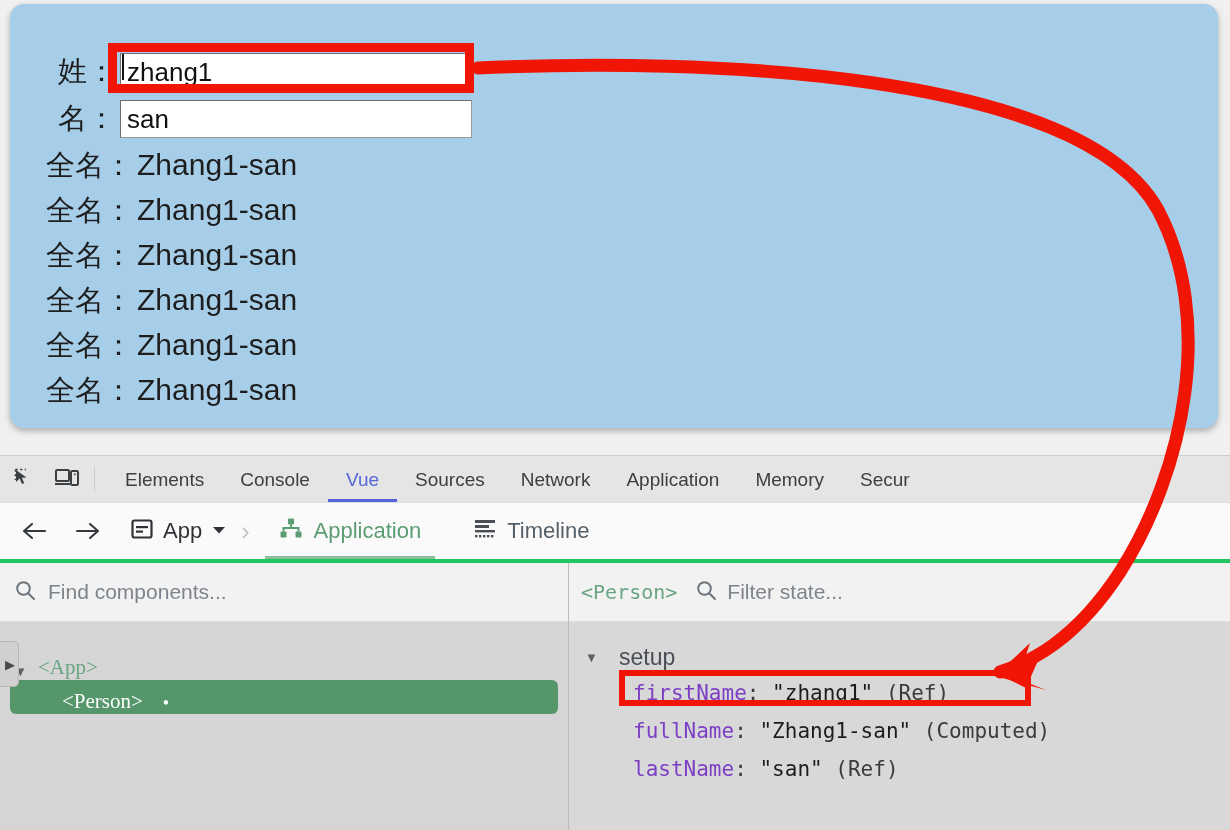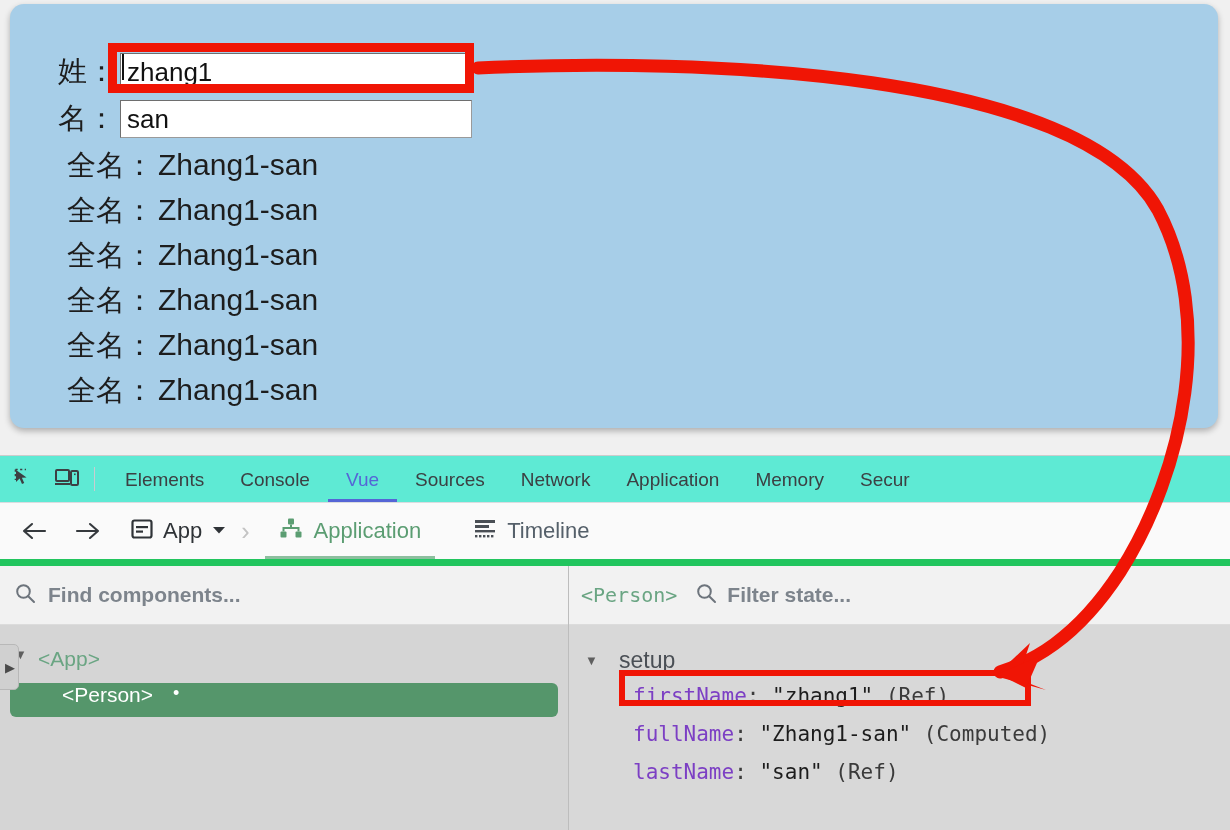--- a/index.html
+++ b/index.html
@@ -50,21 +50,21 @@
     border-top-color: #6e6e6e;
     border-left-color: #6e6e6e;
     font-size: 26px;
     font-family: "Liberation Sans", sans-serif;
     color: #111111;
     padding: 0 6px;
     outline: none;
   }
   .fullname-row {
     position: absolute;
-    left: 57px;
+    left: 36px;
     font-size: 29px;
     color: #1d1d1d;
     white-space: nowrap;
     font-family: "DejaVu Sans", "Liberation Sans", sans-serif;
   }
   .fullname-row .fn-label { letter-spacing: 0px; }
   .fullname-row .fn-value {
     font-family: "Liberation Sans", sans-serif;
     font-size: 30px;
     margin-left: 4px;
@@ -86,21 +86,21 @@
     left: 0;
     top: 455px;
     width: 1230px;
     height: 375px;
     background: #ffffff;
     border-top: 1px solid #cccccc;
   }
   #dt-tabbar {
     position: relative;
     height: 46px;
-    background: #5eead4;
+    background: #e5e5e5;
     border-bottom: 1px solid #dadce0;
     display: flex;
     align-items: center;
     overflow: hidden;
   }
   .dt-icon-btn {
     width: 34px;
     height: 34px;
     margin-left: 8px;
     display: flex;
@@ -127,21 +127,21 @@
   .dt-tab.active {
     color: #5565d6;
     box-shadow: inset 0 -3px 0 0 #5565d6;
   }
 
   
   #vue-toolbar {
     position: relative;
     height: 56px;
     background: #fafafa;
-    border-bottom: 7px solid #22c55e;
+    border-bottom: 4px solid #22c55e;
     display: flex;
     align-items: center;
   }
   .nav-arrow {
     width: 40px;
     height: 40px;
     display: flex;
     align-items: center;
     justify-content: center;
     cursor: pointer;
@@ -204,37 +204,36 @@
     border-bottom: 1px solid #dcdcdc;
     display: flex;
     align-items: center;
     padding-left: 14px;
     gap: 12px;
   }
   .search-bar .sb-text {
     font-size: 21px;
     color: #7d848c;
     font-family: "Liberation Sans", sans-serif;
-    font-weight: bold;
   }
   .comp-chip {
     font-family: "DejaVu Sans Mono", "Liberation Mono", monospace;
     font-size: 20px;
     color: #6aa583;
     white-space: nowrap;
   }
   .tree-list {
     padding-top: 22px;
   }
   .tree-node {
     display: flex;
-    align-items: flex-start;
+    align-items: flex-end;
     height: 36px;
     padding-left: 14px;
-    font-family: Liberation Sans, sans-serif;
+    font-family: Liberation Serif, serif;
     font-size: 21px;
     cursor: pointer;
   }
   .tri {
     width: 18px;
     color: #5f5f5f;
     font-size: 13px;
     margin-right: 6px;
     flex: none;
   }

